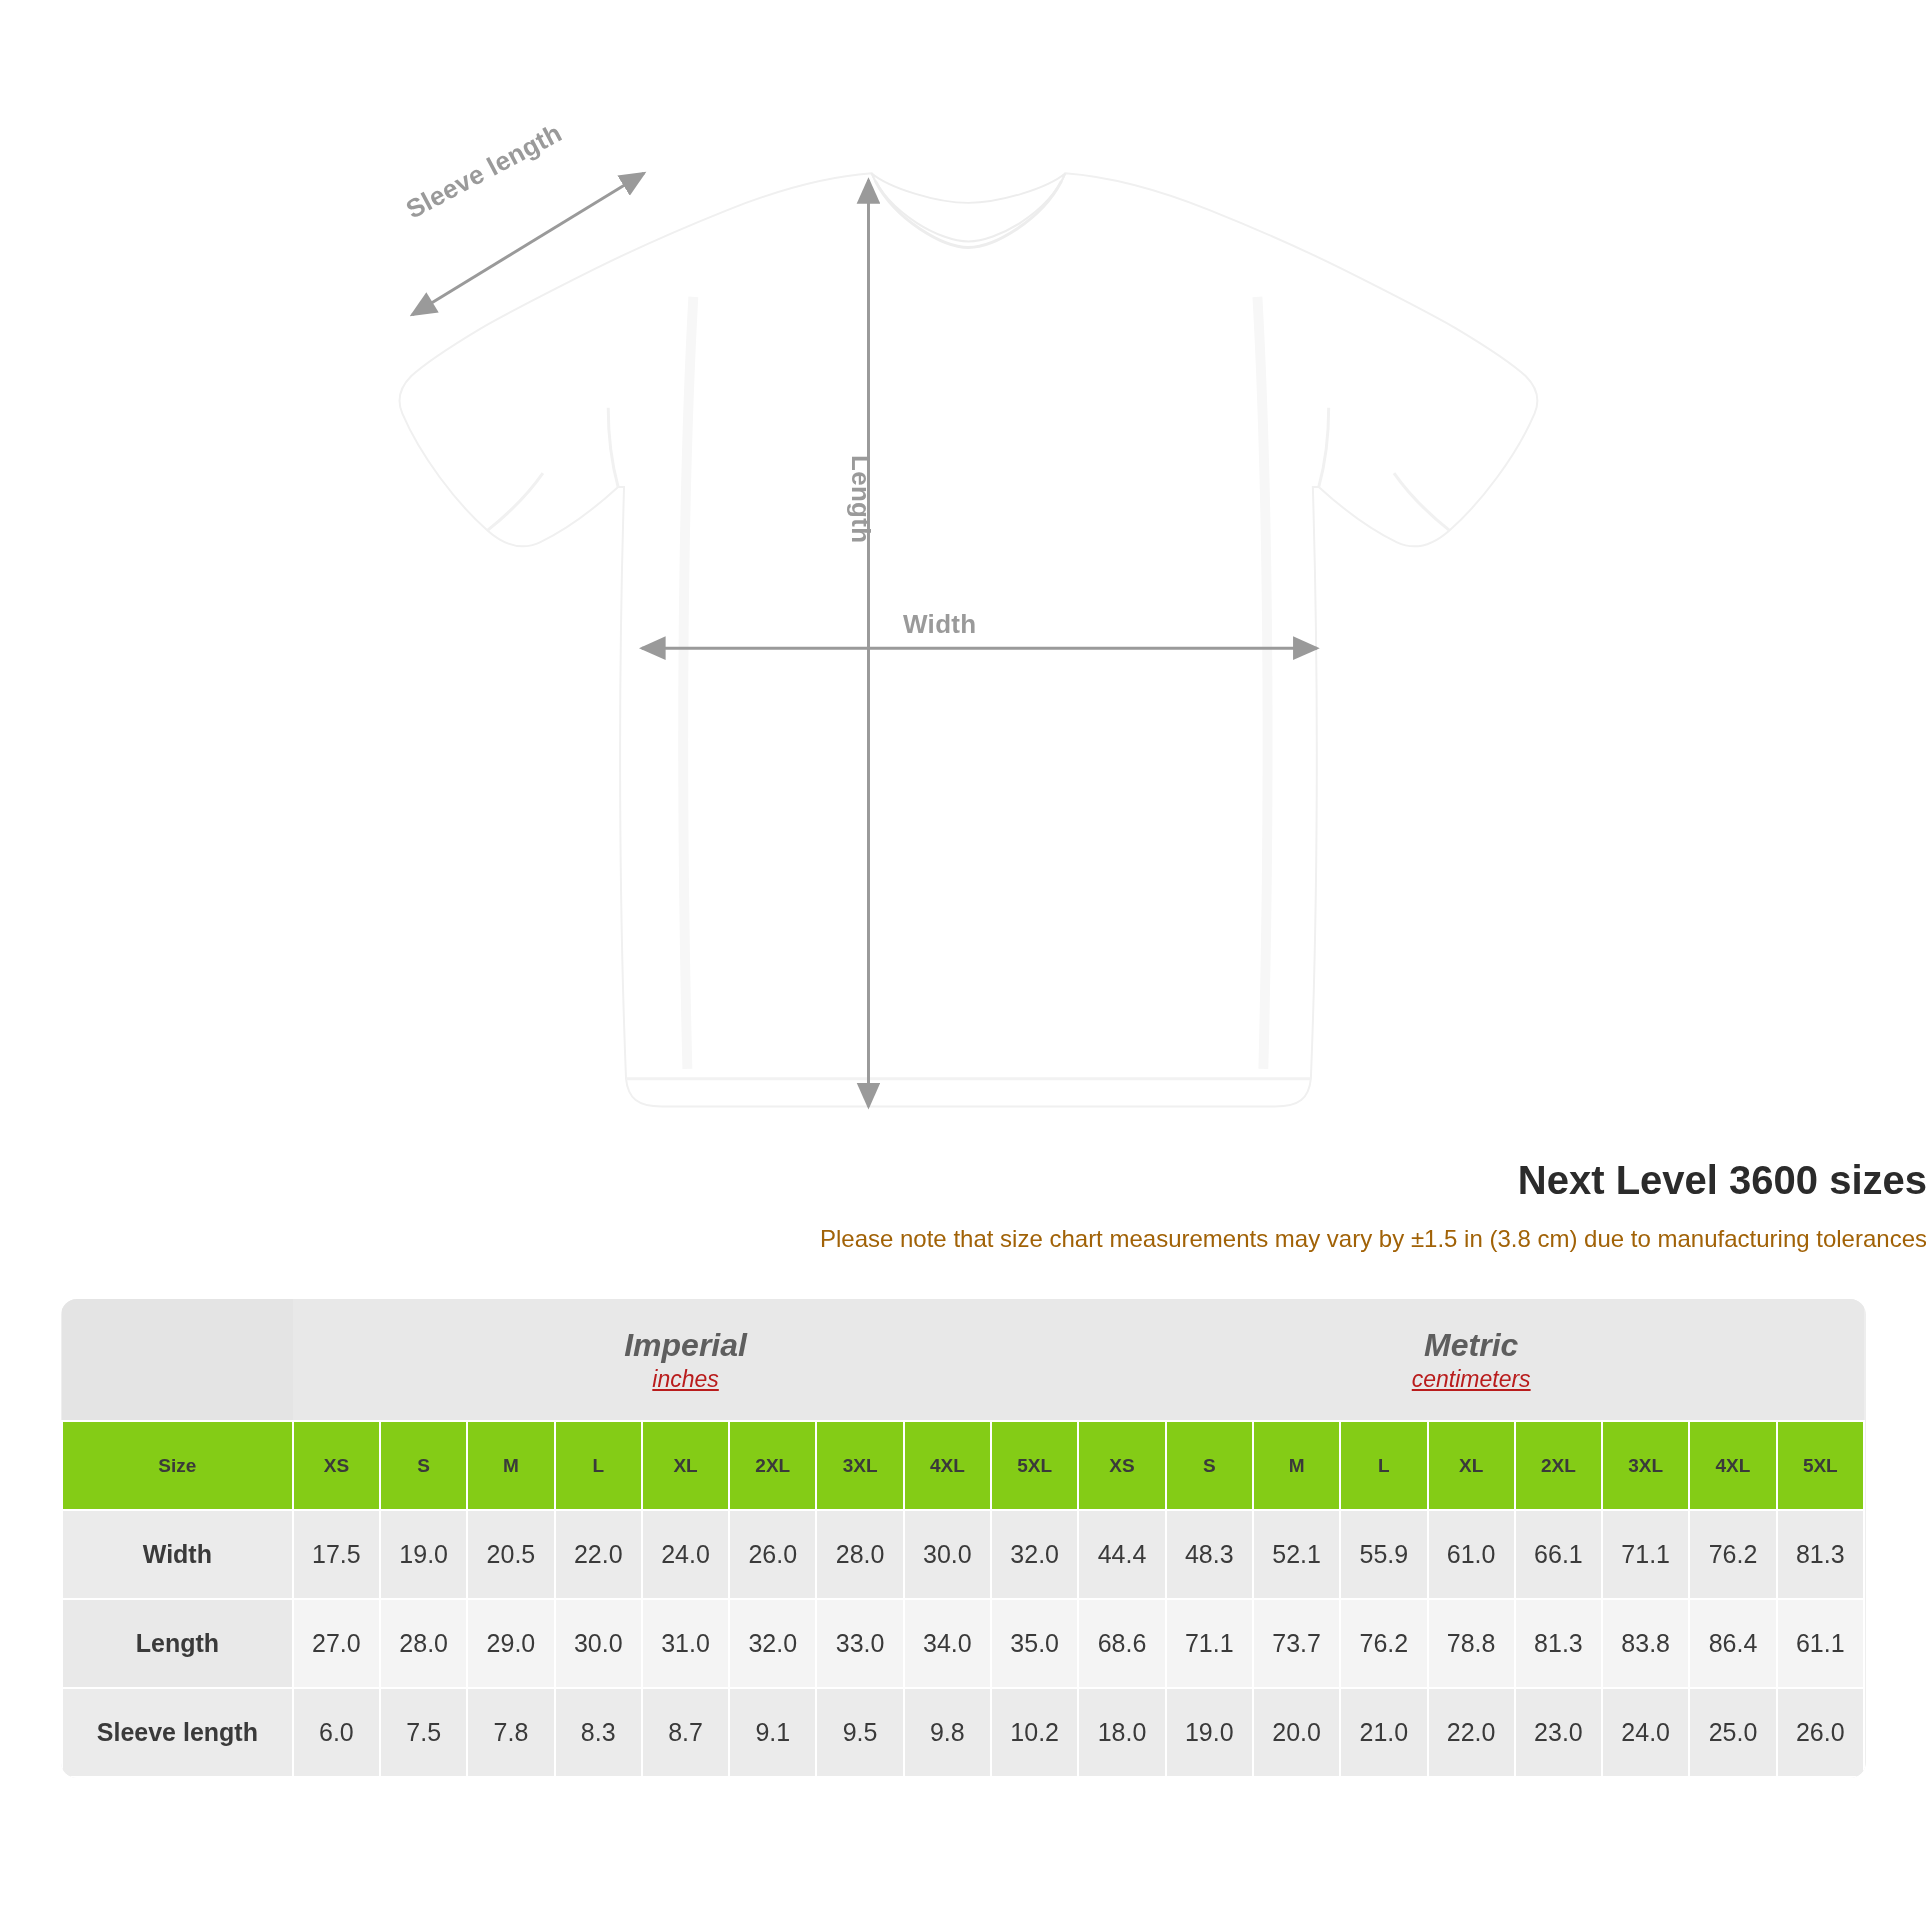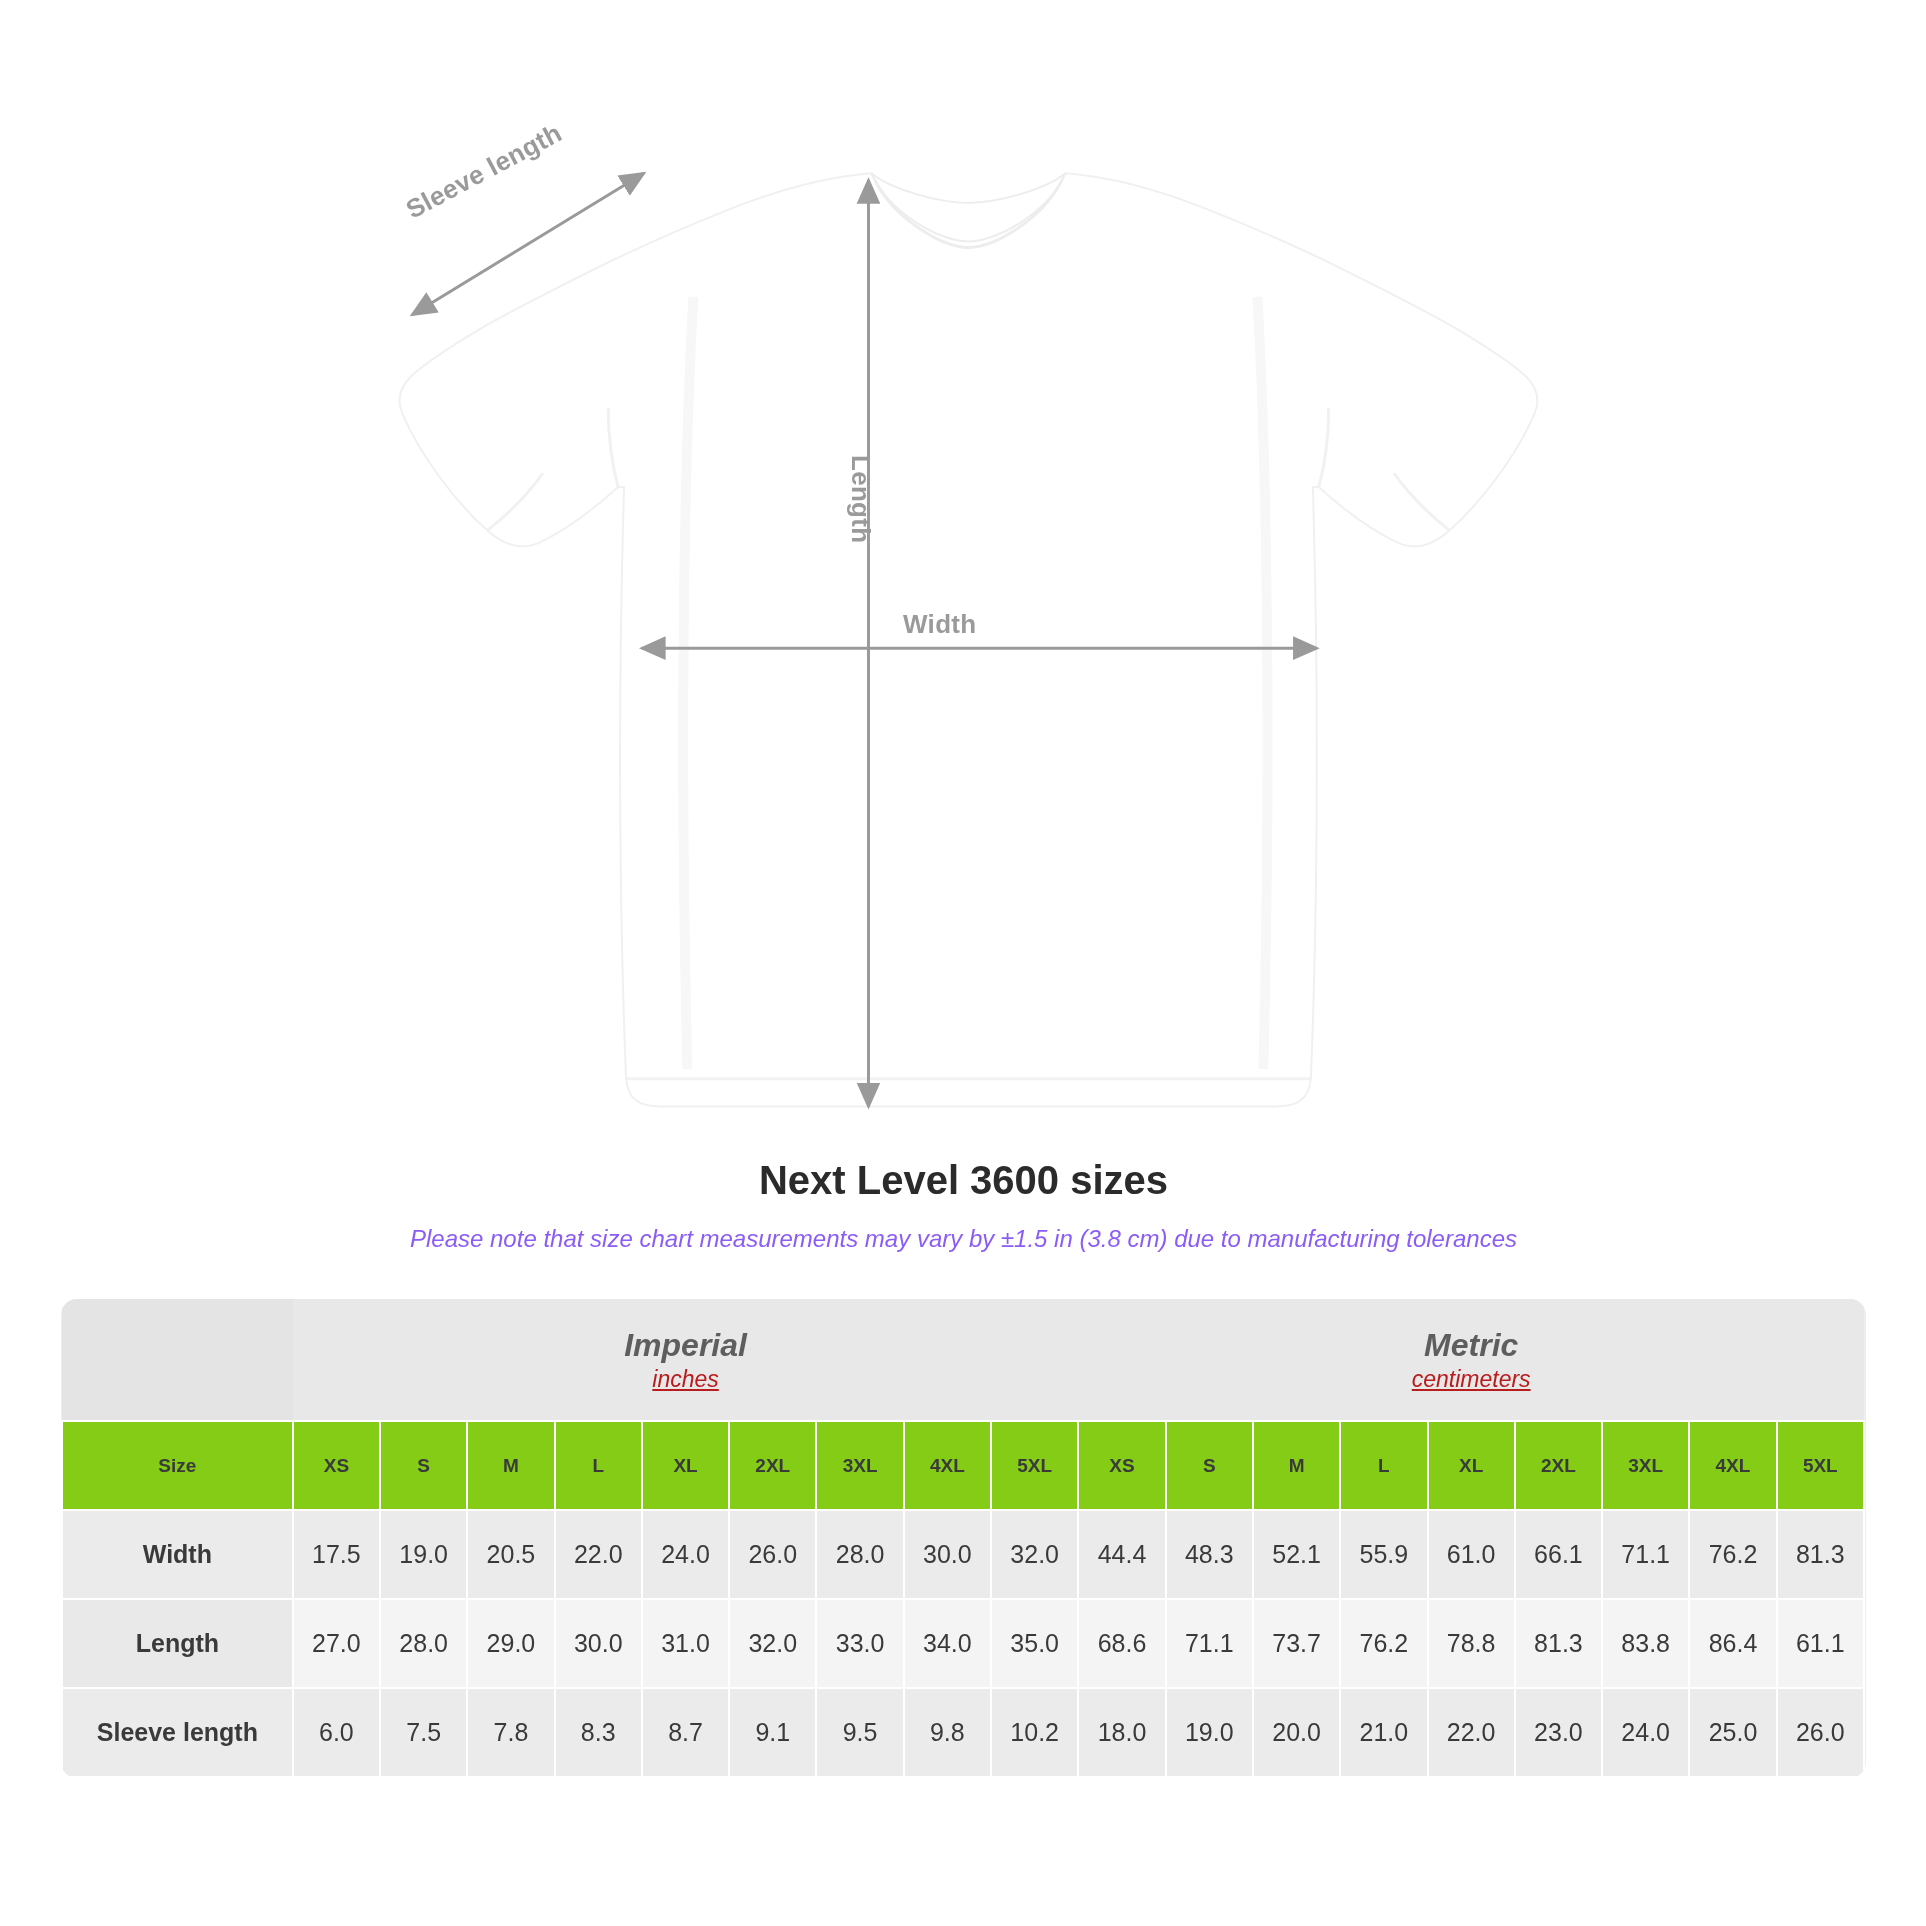--- a/index.html
+++ b/index.html
@@ -51,34 +51,33 @@
     transform: rotate(90deg);
     transform-origin: left top;
   }
   .label-width {
     left: 903px;
     top: 609px;
   }
 
   
   .title-block {
-    text-align: center;
+    text-align: right;
     margin-top: 10px;
   }
   .chart-title {
     font-size: 40px;
     font-weight: bold;
     color: #2b2b2b;
     margin: 0 0 22px 0;
   }
   .chart-note {
     font-size: 24px;
-    font-style: italic;
-    color: #8b5cf6;
-    margin: 16px;
+    color: #a16207;
+    margin: 0;
   }
 
   
   .table-wrap {
     margin: 46px 61px 0 61px;
     border-radius: 16px;
     overflow: hidden;
     background: #eeeeee;
   }
   table.size-table {

